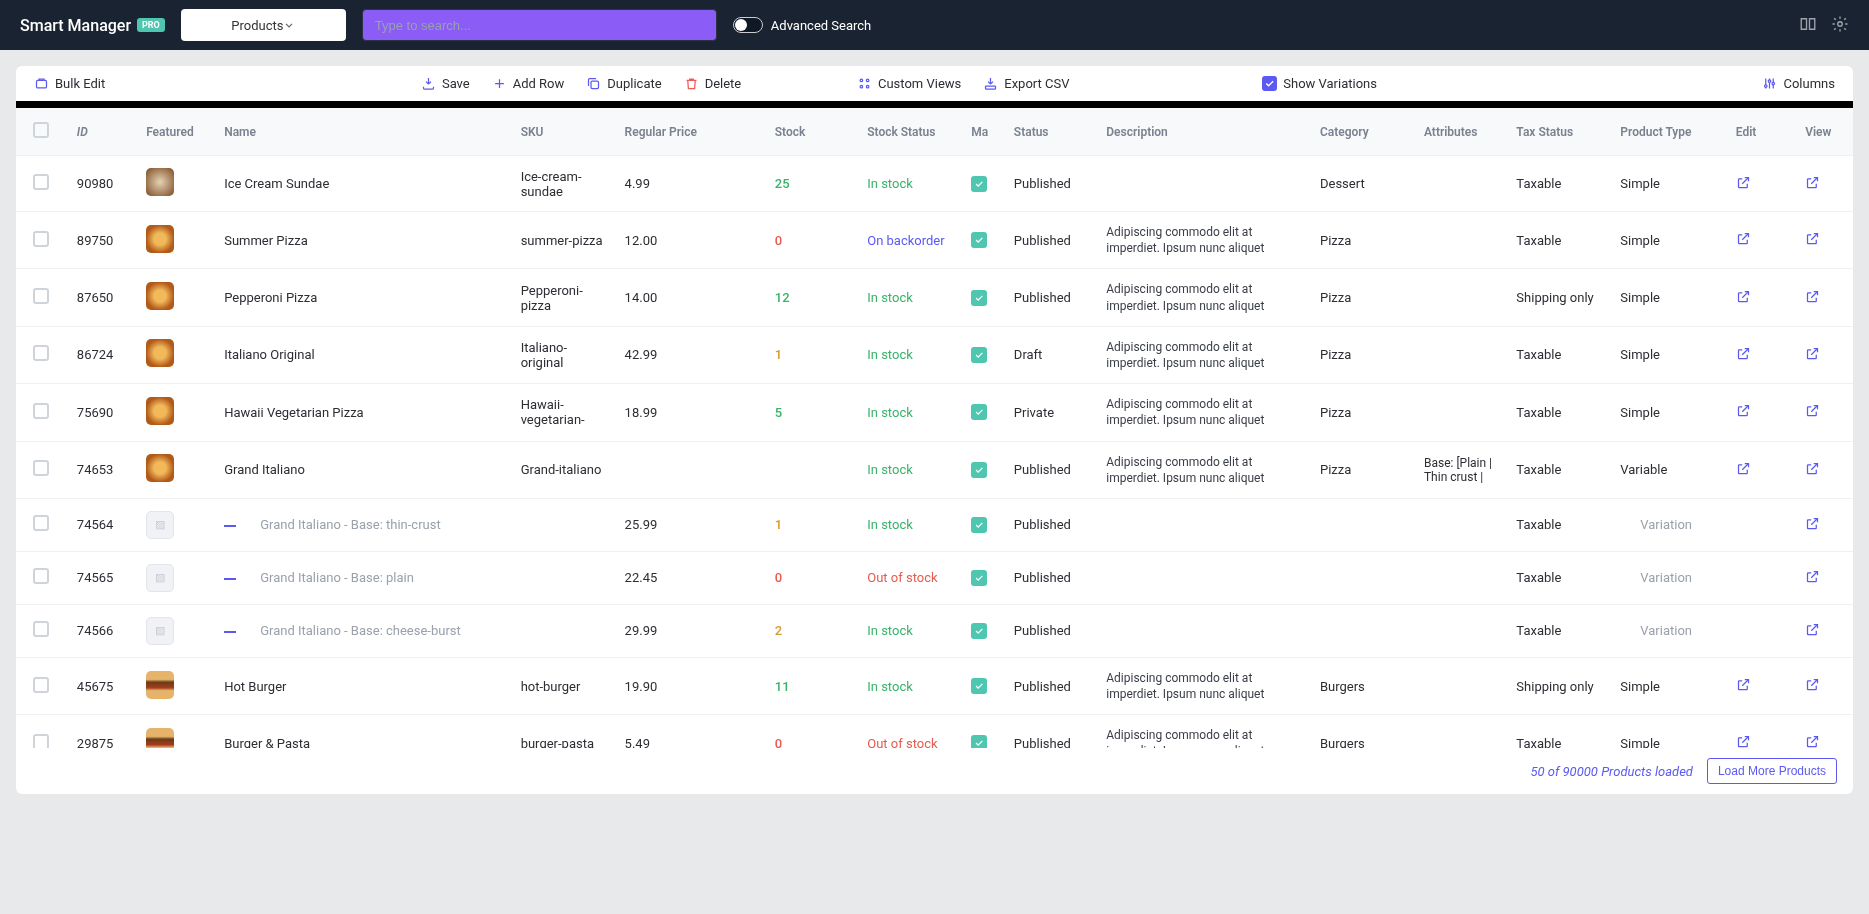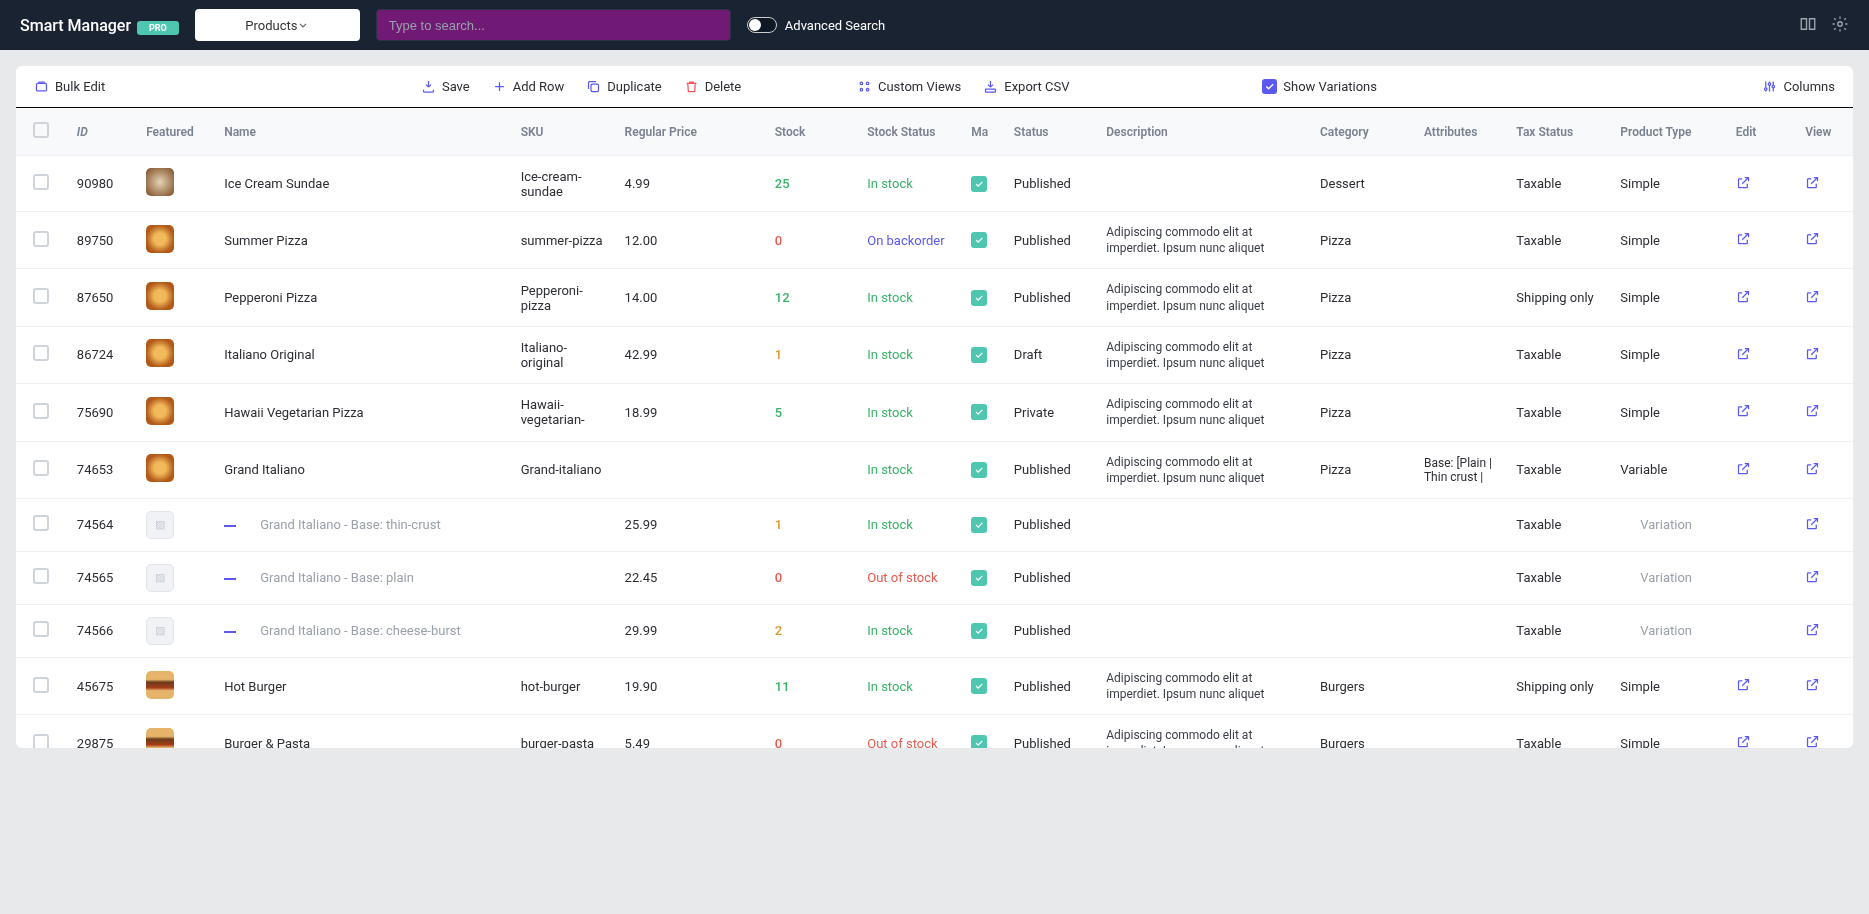--- a/index.html
+++ b/index.html
@@ -1,32 +1,32 @@
 <!DOCTYPE html>
 <html><head>
 <meta charset="utf-8">
 <style>
   * { box-sizing: border-box; margin: 0; padding: 0; }
   body { font-family: -apple-system,BlinkMacSystemFont,"Segoe UI",Roboto,sans-serif; font-size: 13px; background:#e8e9eb; color:#333; }
   .topbar { background:#1a2332; height:50px; display:flex; align-items:center; padding:0 20px; gap:16px; }
-  .brand { color:#fff; font-size:16px; font-weight:500; display:flex; align-items:flex-end; gap:6px;}
-  .pro-badge { background:#4fc6b0; color:#fff; font-size:9px; font-weight:700; padding:2px 12px; border-radius:3px; }
+  .brand { color:#fff; font-size:16px; font-weight:500; display:flex; align-items:center; gap:6px;}
+  .pro-badge { background:#4fc6b0; color:#fff; font-size:9px; font-weight:700; padding:2px 5px; border-radius:3px; }
   .post-select { background:#fff; border-radius:4px; height:32px; width:165px; padding:0 10px; display:flex; align-items:center; justify-content:center; font-size:13px; cursor:pointer;}
-  .searchbar { background:#701a75; border:1px solid #2a3444; height:32px; width:355px; border-radius:4px; padding:0 12px; color:#98a1ac; display:flex; align-items:center; }
+  .searchbar { background:#8b5cf6; border:1px solid #2a3444; height:32px; width:355px; border-radius:4px; padding:0 12px; color:#98a1ac; display:flex; align-items:center; }
   .searchbar input { background:none; border:none; color:#fff; width:100%; outline:none; font-size:13px;}
   .searchbar input::placeholder{color:#98a1ac;}
   .adv-toggle { display:flex; align-items:center; gap:8px; color:#fff; font-size:13px;}
   .toggle-pill{ width:30px; height:16px; border-radius:10px; border:1px solid #ccc; background:#0f1825; position:relative;}
   .toggle-pill::after{content:"";width:12px;height:12px;background:#fff;border-radius:50%;position:absolute;left:1px;top:1px;}
   .flex-spacer{flex:1;}
   .top-icons{display:flex;gap:14px;color:#9fa5ad;}
   .top-icons svg{width:18px;height:18px;stroke:#9fa5ad;}
 
   .panel { background:#fff; margin:16px; border-radius:6px; overflow:hidden; position:relative;}
-  .toolbar { height:42px; display:flex; align-items:center; padding:0 18px; border-bottom:1px solid #000000; font-size:13px; }
+  .toolbar { height:42px; display:flex; align-items:center; padding:0 18px; border-bottom:7px solid #000000; font-size:13px; }
   .toolbar .tgroup{display:flex;align-items:center;gap:22px;}
   .toolbar .tlink{display:flex;align-items:center;gap:6px;cursor:pointer;}
   .toolbar svg{width:15px;height:15px;}
   .toolbar .blue svg{stroke:#5b59f2;}
   .toolbar .red svg{stroke:#ef5a5a;}
   .toolbar .check { width:15px;height:15px;border-radius:3px;background:#5b59f2;display:inline-flex;align-items:center;justify-content:center;}
   .toolbar .check svg{width:11px;height:11px;stroke:#fff;}
   .dark{color:#2c2e34;}
 
   .table-wrap{position:relative;max-height:640px;overflow:auto;}
@@ -531,13 +531,17 @@
             <td><span class="linkicon"><svg viewBox="0 0 24 24" fill="none" stroke-width="2">
                   <path d="M14 4h6v6"></path>
                   <path d="M20 4L10 14"></path>
                   <path d="M18 14v5a1 1 0 01-1 1H5a1 1 0 01-1-1V7a1 1 0 011-1h5"></path>
                 </svg></span></td>
           </tr>
         </tbody>
     </table>
   </div>
 
+  <div class="footer">
+    <span class="count">50 of 90000 Products loaded</span>
+    <button class="loadbtn">Load More Products</button>
+  </div>
 </div>
 
 </body></html>

